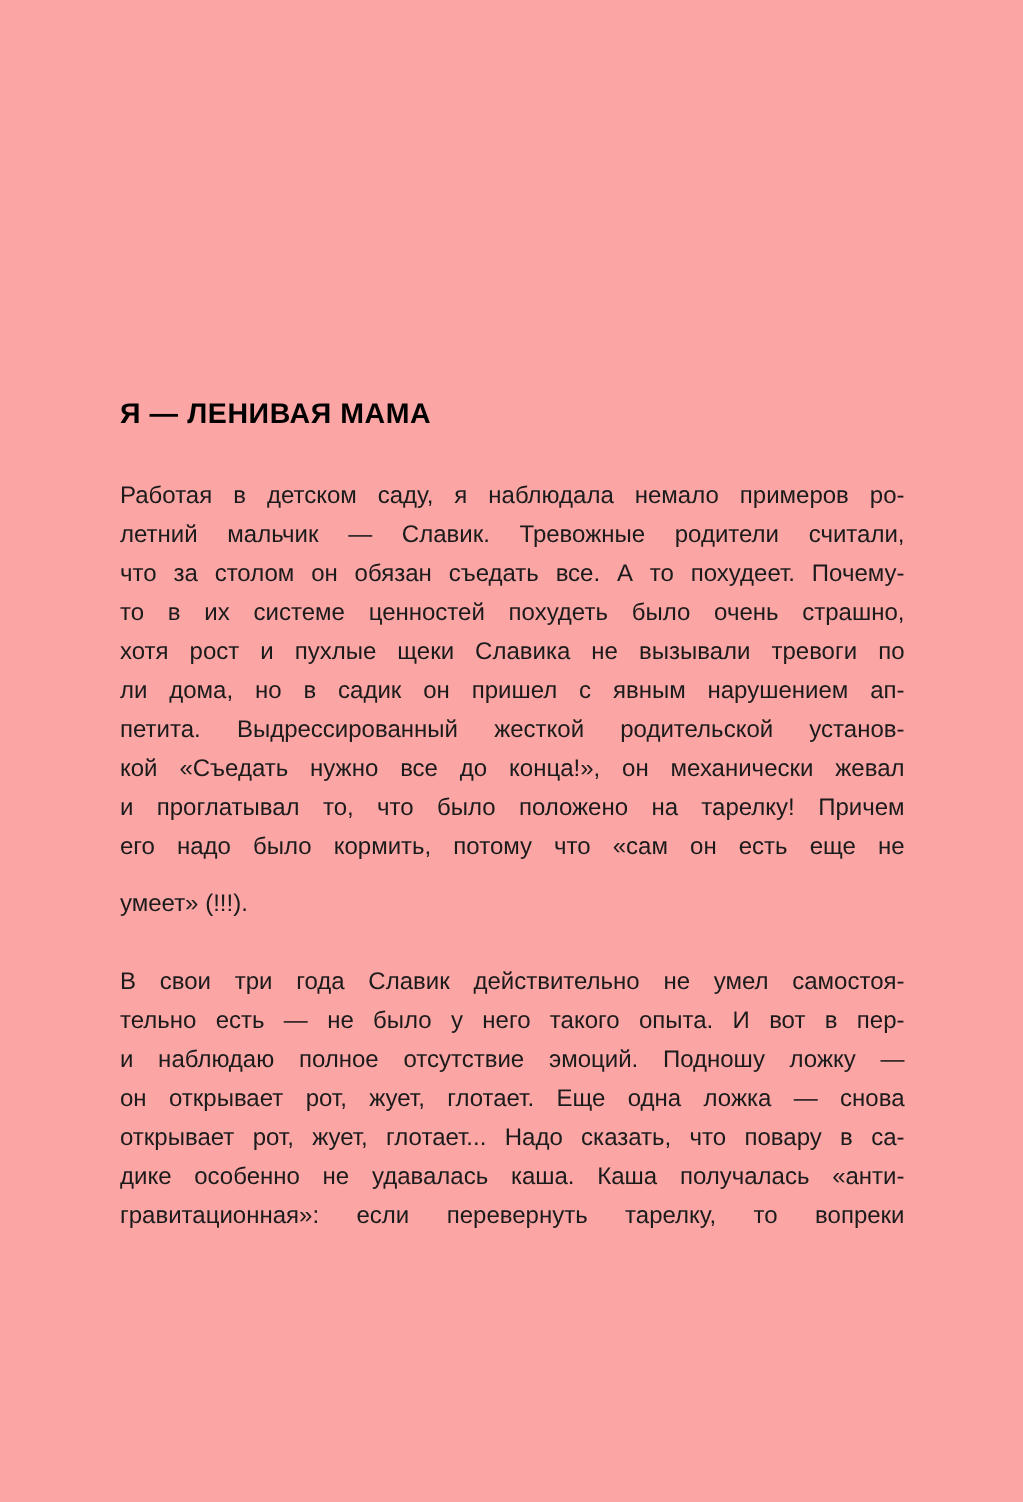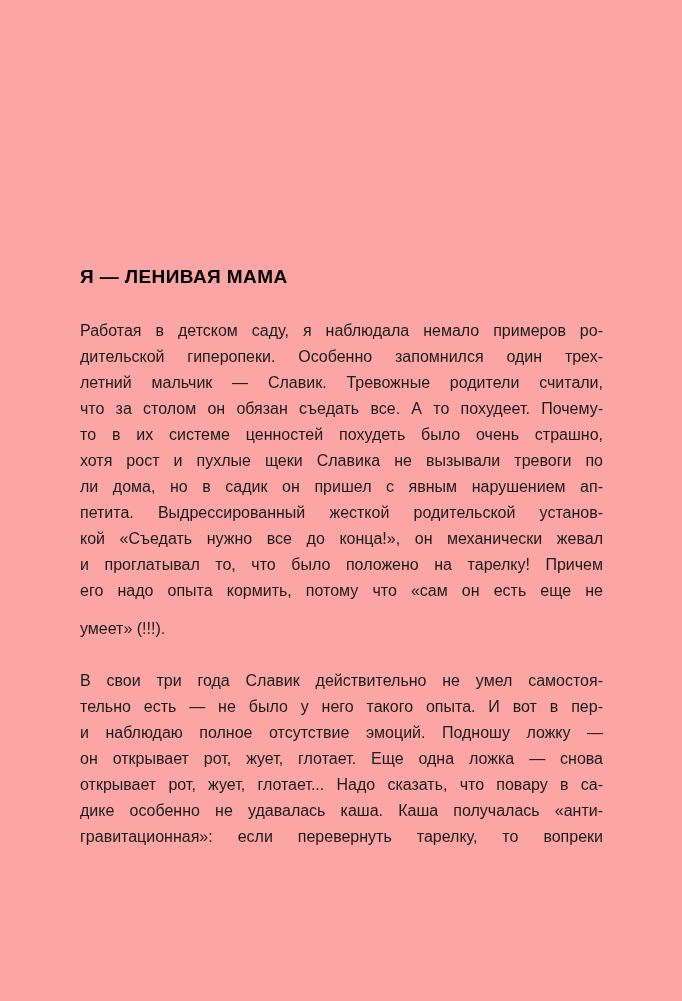--- a/index.html
+++ b/index.html
@@ -48,30 +48,29 @@
 </style>
 </head>
 <body>
 
 <div class="page">
   <div class="content">
     <h1 class="title">Я — ЛЕНИВАЯ МАМА</h1>
     <div id="body-text">
         <div class="para">
           <div class="line">Работая в детском саду, я наблюдала немало примеров ро-</div>
-          <div class="line">дительской гиперопеки. Особенно запомнился один трех-</div>
           <div class="line">летний мальчик — Славик. Тревожные родители считали,</div>
           <div class="line">что за столом он обязан съедать все. А то похудеет. Почему-</div>
           <div class="line">то в их системе ценностей похудеть было очень страшно,</div>
           <div class="line">хотя рост и пухлые щеки Славика не вызывали тревоги по</div>
           <div class="line">ли дома, но в садик он пришел с явным нарушением ап-</div>
           <div class="line">петита. Выдрессированный жесткой родительской установ-</div>
           <div class="line">кой «Съедать нужно все до конца!», он механически жевал</div>
           <div class="line">и проглатывал то, что было положено на тарелку! Причем</div>
-          <div class="line">его надо опыта кормить, потому что «сам он есть еще не</div>
+          <div class="line">его надо было кормить, потому что «сам он есть еще не</div>
           <div class="line last">умеет» (!!!).</div>
         </div>
         <div class="para">
           <div class="line">В свои три года Славик действительно не умел самостоя-</div>
           <div class="line">тельно есть — не было у него такого опыта. И вот в пер-</div>
           <div class="line">и наблюдаю полное отсутствие эмоций. Подношу ложку —</div>
           <div class="line">он открывает рот, жует, глотает. Еще одна ложка — снова</div>
           <div class="line">открывает рот, жует, глотает... Надо сказать, что повару в са-</div>
           <div class="line">дике особенно не удавалась каша. Каша получалась «анти-</div>
           <div class="line">гравитационная»: если перевернуть тарелку, то вопреки</div>

